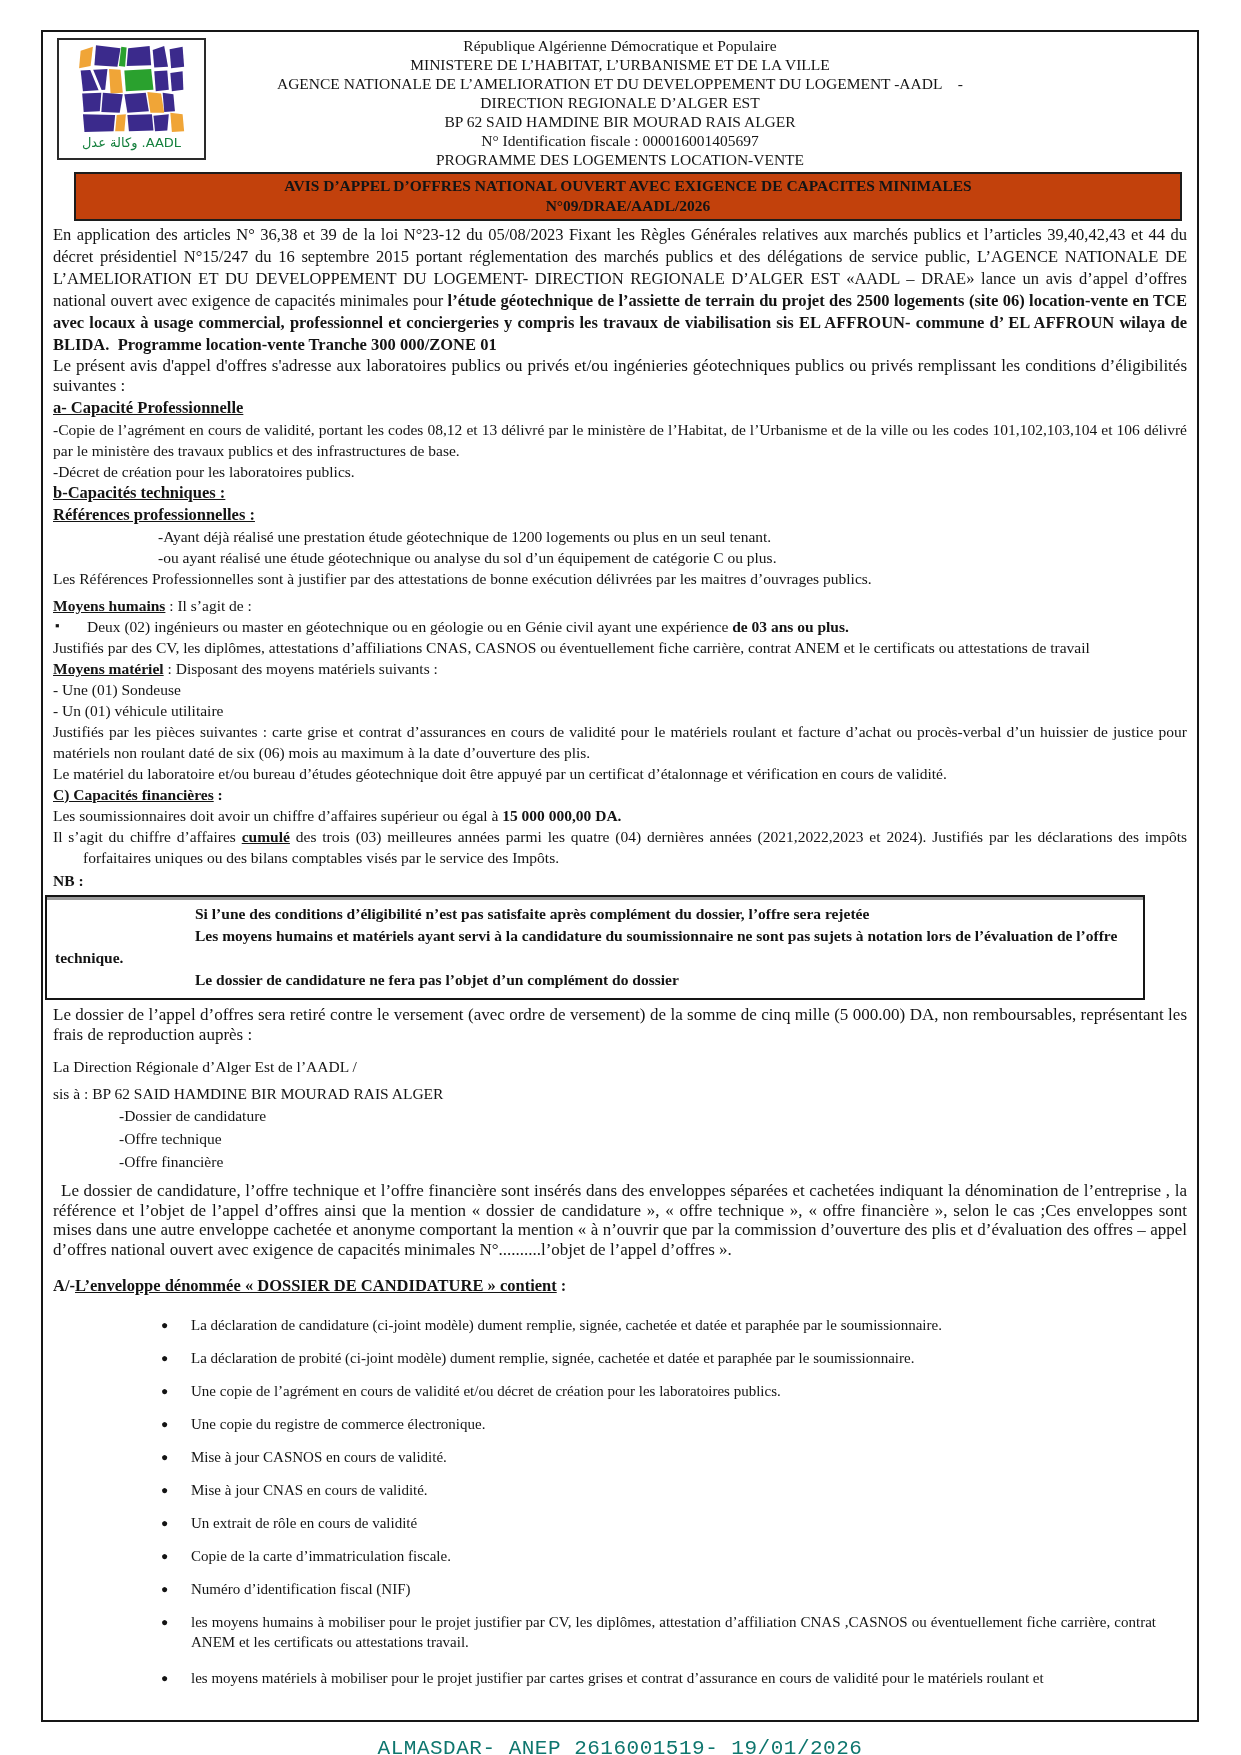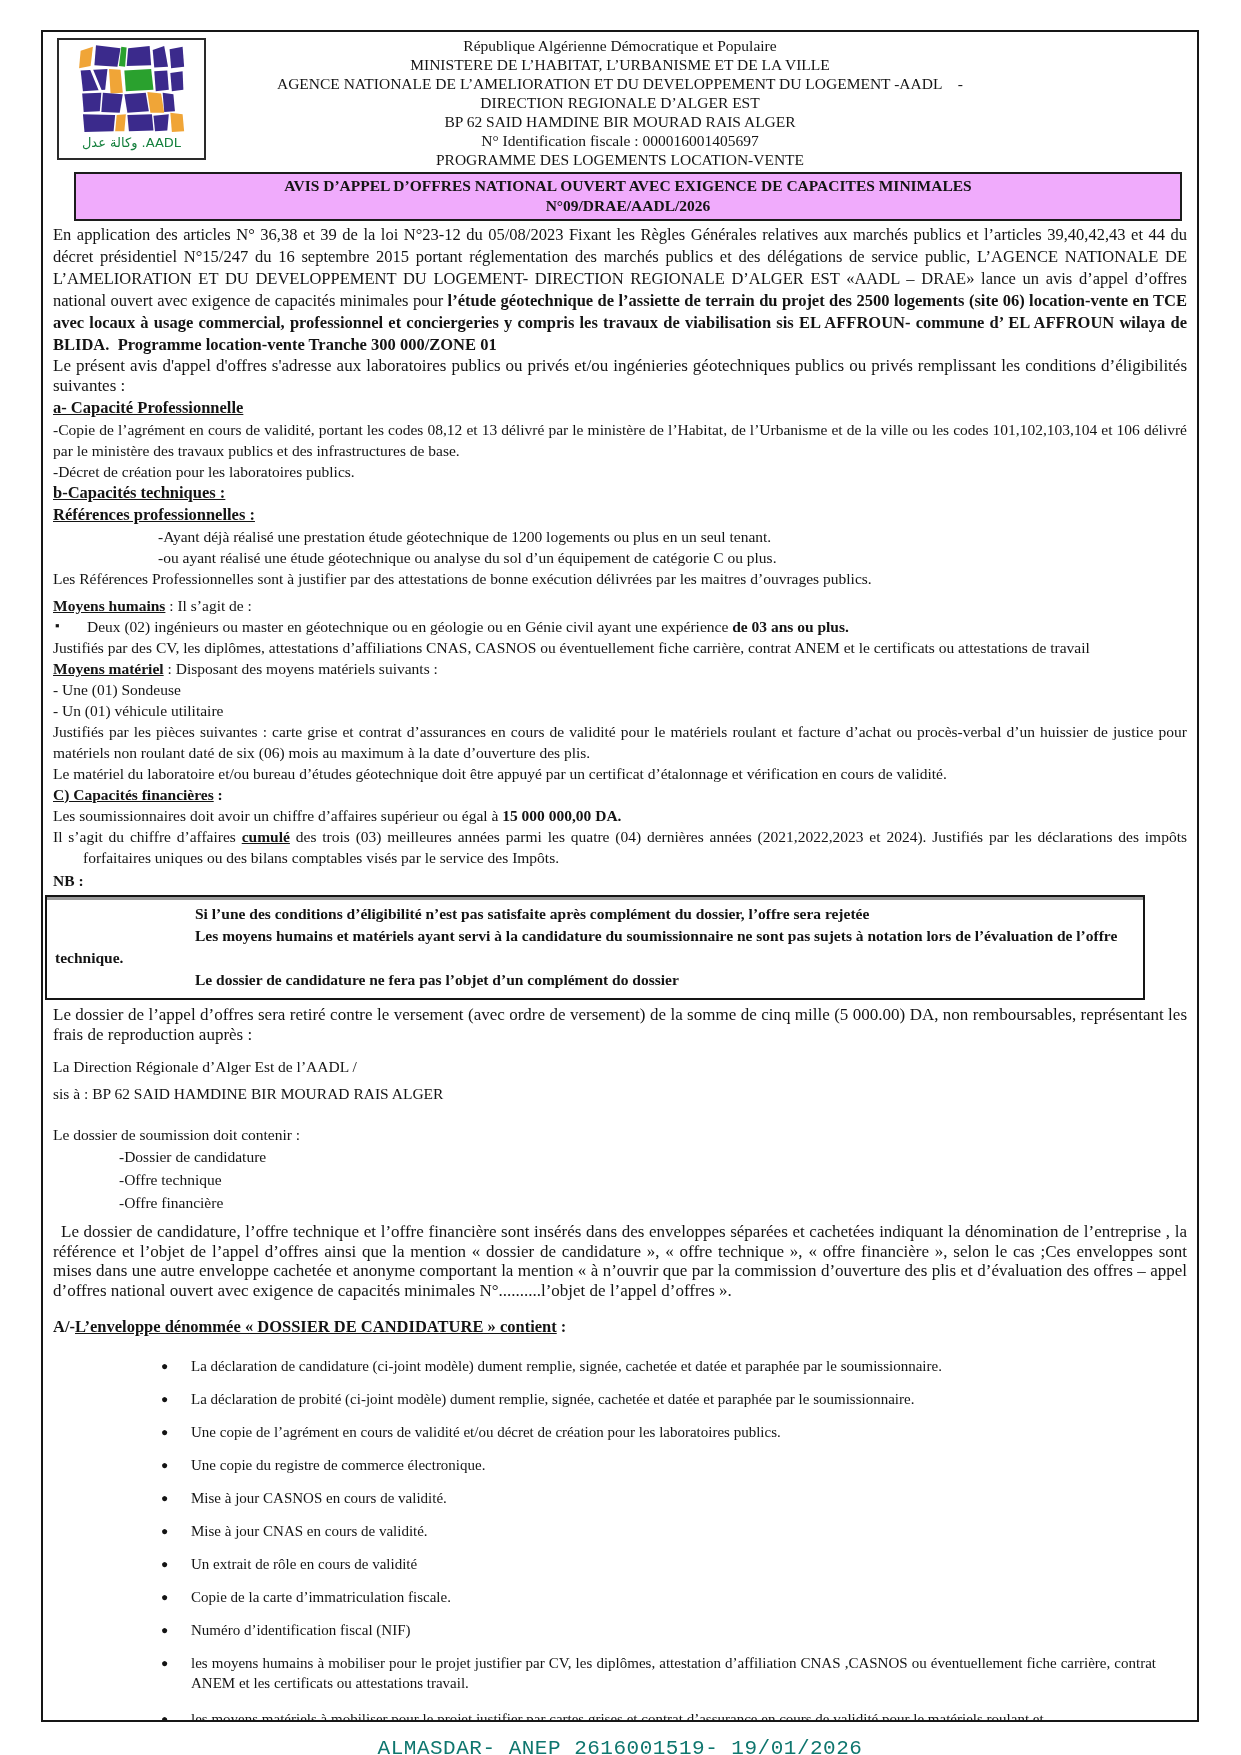--- a/index.html
+++ b/index.html
@@ -8,21 +8,21 @@
         padding:0 10px;overflow:hidden;background:#fff;}
   p{margin:0;}
   
   .doc-header{position:relative;padding-top:4px;text-align:center;font-size:15.5px;line-height:19px;min-height:132px;}
   .logo-box{position:absolute;left:4px;top:6px;width:149px;height:122px;border:2px solid #2a2a2a;box-sizing:border-box;
             background:#fff;display:flex;flex-direction:column;align-items:center;}
   .logo-box svg{display:block;margin-top:3px;}
   .logo-caption{font-weight:normal;font-size:13px;line-height:15px;color:#15803d;white-space:nowrap;
                 font-family:"DejaVu Sans","Liberation Sans",sans-serif;}
   
-  .title-band{margin:3px 5px 2px 21px;border:2px solid #1c1c1c;background:#f0abfc;text-align:center;
+  .title-band{margin:3px 5px 2px 21px;border:2px solid #1c1c1c;background:#c2410c;text-align:center;
               font-weight:bold;font-size:15.5px;line-height:20px;padding:2px 8px 3px;}
   
   .intro{font-size:16.5px;line-height:22px;text-align:justify;margin-top:3px;}
   .b{font-size:15.5px;line-height:21px;text-align:justify;}
   .sm{font-size:17px;line-height:19.5px;}
   .bold{font-weight:bold;}
   .u{text-decoration:underline;}
   .sect-h{font-size:16.5px;line-height:22px;font-weight:bold;}
   .ind105{padding-left:105px;}
   .ind66{padding-left:66px;line-height:23px;}
@@ -128,21 +128,20 @@
   <div class="nb-box">
     <p>Si l’une des conditions d’éligibilité n’est pas satisfaite après complément du dossier, l’offre sera rejetée</p>
     <p>Les moyens humains et matériels ayant servi à la candidature du soumissionnaire ne sont pas sujets à notation lors de l’évaluation de l’offre technique.</p>
     <p>Le dossier de candidature ne fera pas l’objet d’un complément do dossier</p>
   </div>
 
   <p class="b sm">Le dossier de l’appel d’offres sera retiré contre le versement (avec ordre de versement) de la somme de cinq mille (5 000.00) DA, non remboursables, représentant les frais de reproduction auprès :</p>
   <p class="b center mt12">La Direction Régionale d’Alger Est de l’AADL /</p>
   <p class="b center mt14">sis à : BP 62 SAID HAMDINE BIR MOURAD RAIS ALGER</p>
 
-  <p class="b mt20">Le dossier de soumission doit contenir :</p>
   <p class="b ind66">-Dossier de candidature</p>
   <p class="b ind66">-Offre technique</p>
   <p class="b ind66">-Offre financière</p>
   <p class="b sm mt8" style="text-indent:8px;">Le dossier de candidature, l’offre technique et l’offre financière sont insérés dans des enveloppes séparées et cachetées indiquant la dénomination de l’entreprise , la référence et  l’objet de l’appel d’offres ainsi que la mention « dossier de candidature », « offre technique », « offre financière », selon le cas ;Ces enveloppes sont mises dans une autre enveloppe cachetée et anonyme comportant la mention  « à n’ouvrir que par la commission d’ouverture des plis et d’évaluation des offres – appel d’offres national ouvert avec exigence de capacités minimales N°..........l’objet de l’appel d’offres ».</p>
 
   <p class="sect-h mt16"><span>A/-</span><span class="u">L’enveloppe dénommée « DOSSIER DE CANDIDATURE » contient</span><span> :</span></p>
 
   <ul class="docs">
     <li><span class="dot-blt"></span><span>La déclaration de candidature (ci-joint modèle) dument remplie, signée, cachetée et datée et paraphée par le soumissionnaire.</span></li>
     <li><span class="dot-blt"></span><span>La déclaration de probité (ci-joint modèle) dument remplie, signée, cachetée et datée et paraphée par le soumissionnaire.</span></li>

